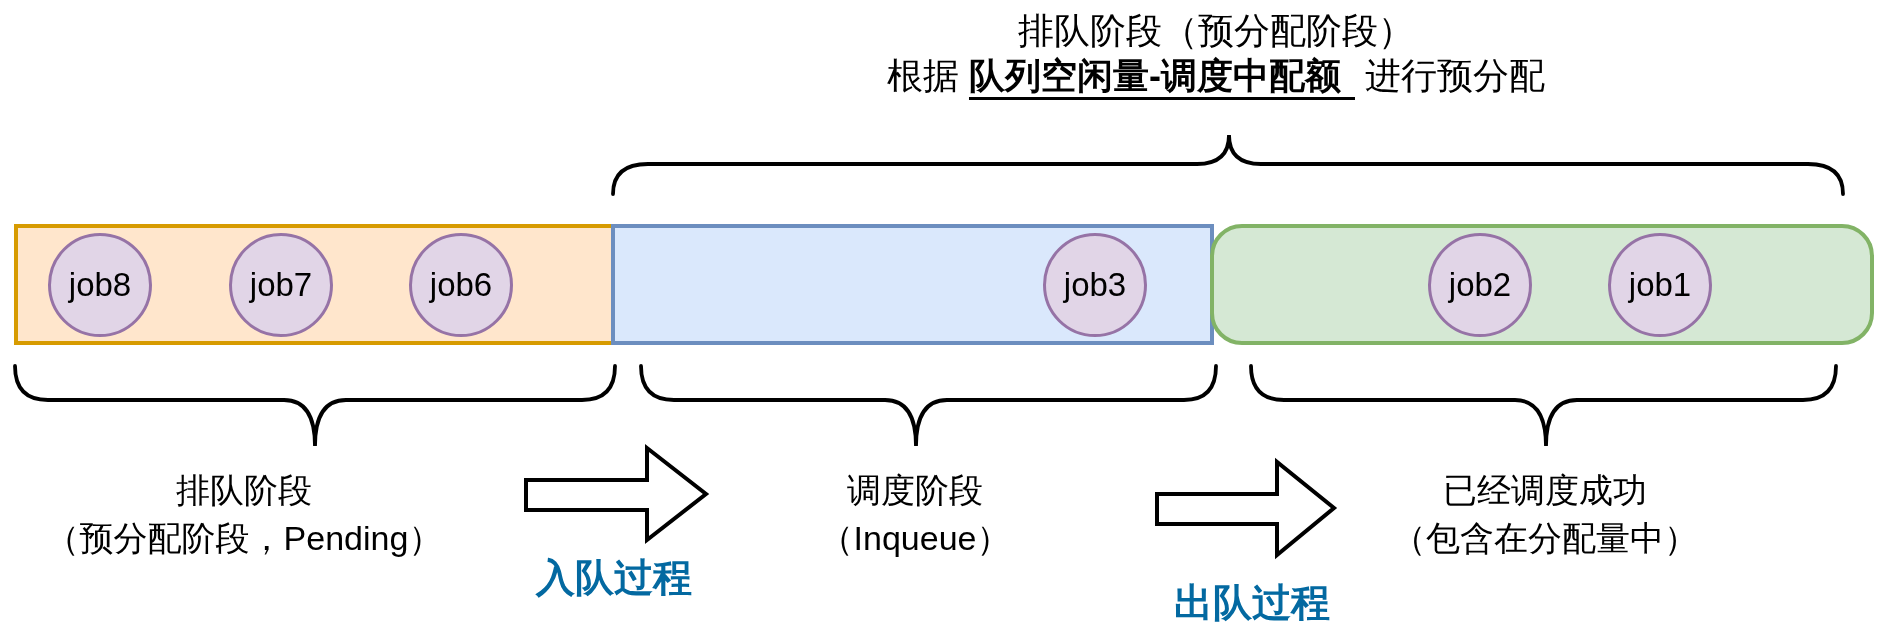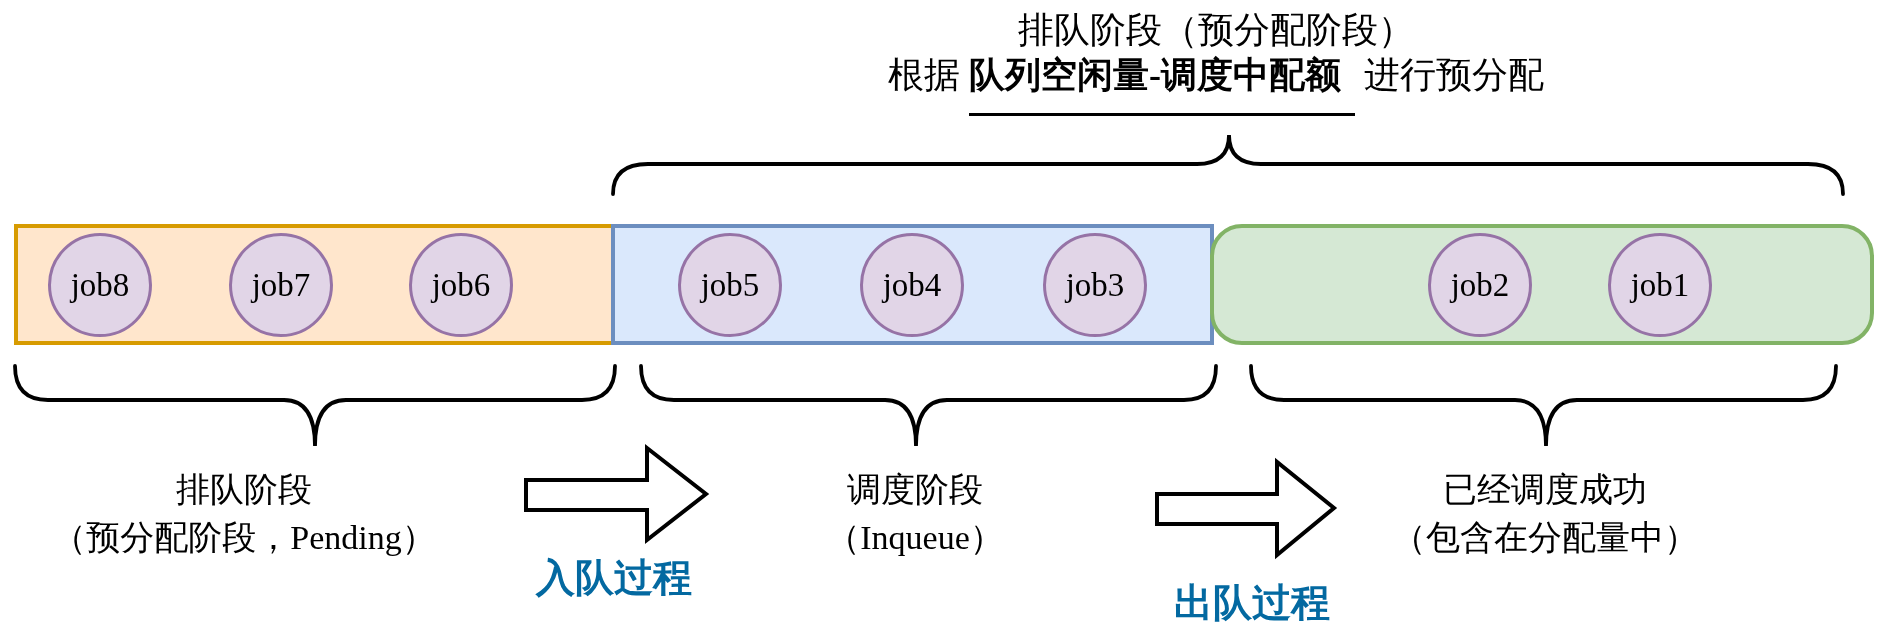--- a/index.html
+++ b/index.html
@@ -1,41 +1,41 @@
 <!DOCTYPE html>
 <html><head>
 <meta charset="utf-8">
 <style>
   html, body { margin: 0; padding: 0; background: #fff; }
   .canvas {
     position: relative;
     width: 1895px;
     height: 641px;
     background: #fff;
-    font-family: Liberation Serif, serif;
+    font-family: Liberation Sans, sans-serif;
     color: #000;
     overflow: hidden;
   }
 
   
   .header {
     position: absolute;
     left: 1216px;
     top: 8px;
     transform: translateX(-50%);
     text-align: center;
     font-size: 36px;
     line-height: 45px;
     white-space: nowrap;
   }
   .header .em {
     font-weight: bold;
     border-bottom: 3px solid #000;
     padding-right: 14px;
-    padding-bottom: 18px;
+    padding-bottom: 1px;
   }
 
   
   .overlay {
     position: absolute;
     left: 0; top: 0;
     width: 1895px; height: 641px;
     pointer-events: none;
   }
   .brace {
@@ -127,26 +127,20 @@
       </div>
     <div class="job" style="left:211px">
         <span>job7</span>
       </div>
     <div class="job" style="left:391px">
         <span>job6</span>
       </div>
   </div>
 
   <div class="stage stage-inqueue">
-    <div class="job" style="left:63px">
-        <span>job5</span>
-      </div>
-    <div class="job" style="left:245px">
-        <span>job4</span>
-      </div>
     <div class="job" style="left:428px">
         <span>job3</span>
       </div>
   </div>
 
   <div class="stage stage-scheduled">
     <div class="job" style="left:214px">
         <span>job2</span>
       </div>
     <div class="job" style="left:394px">

